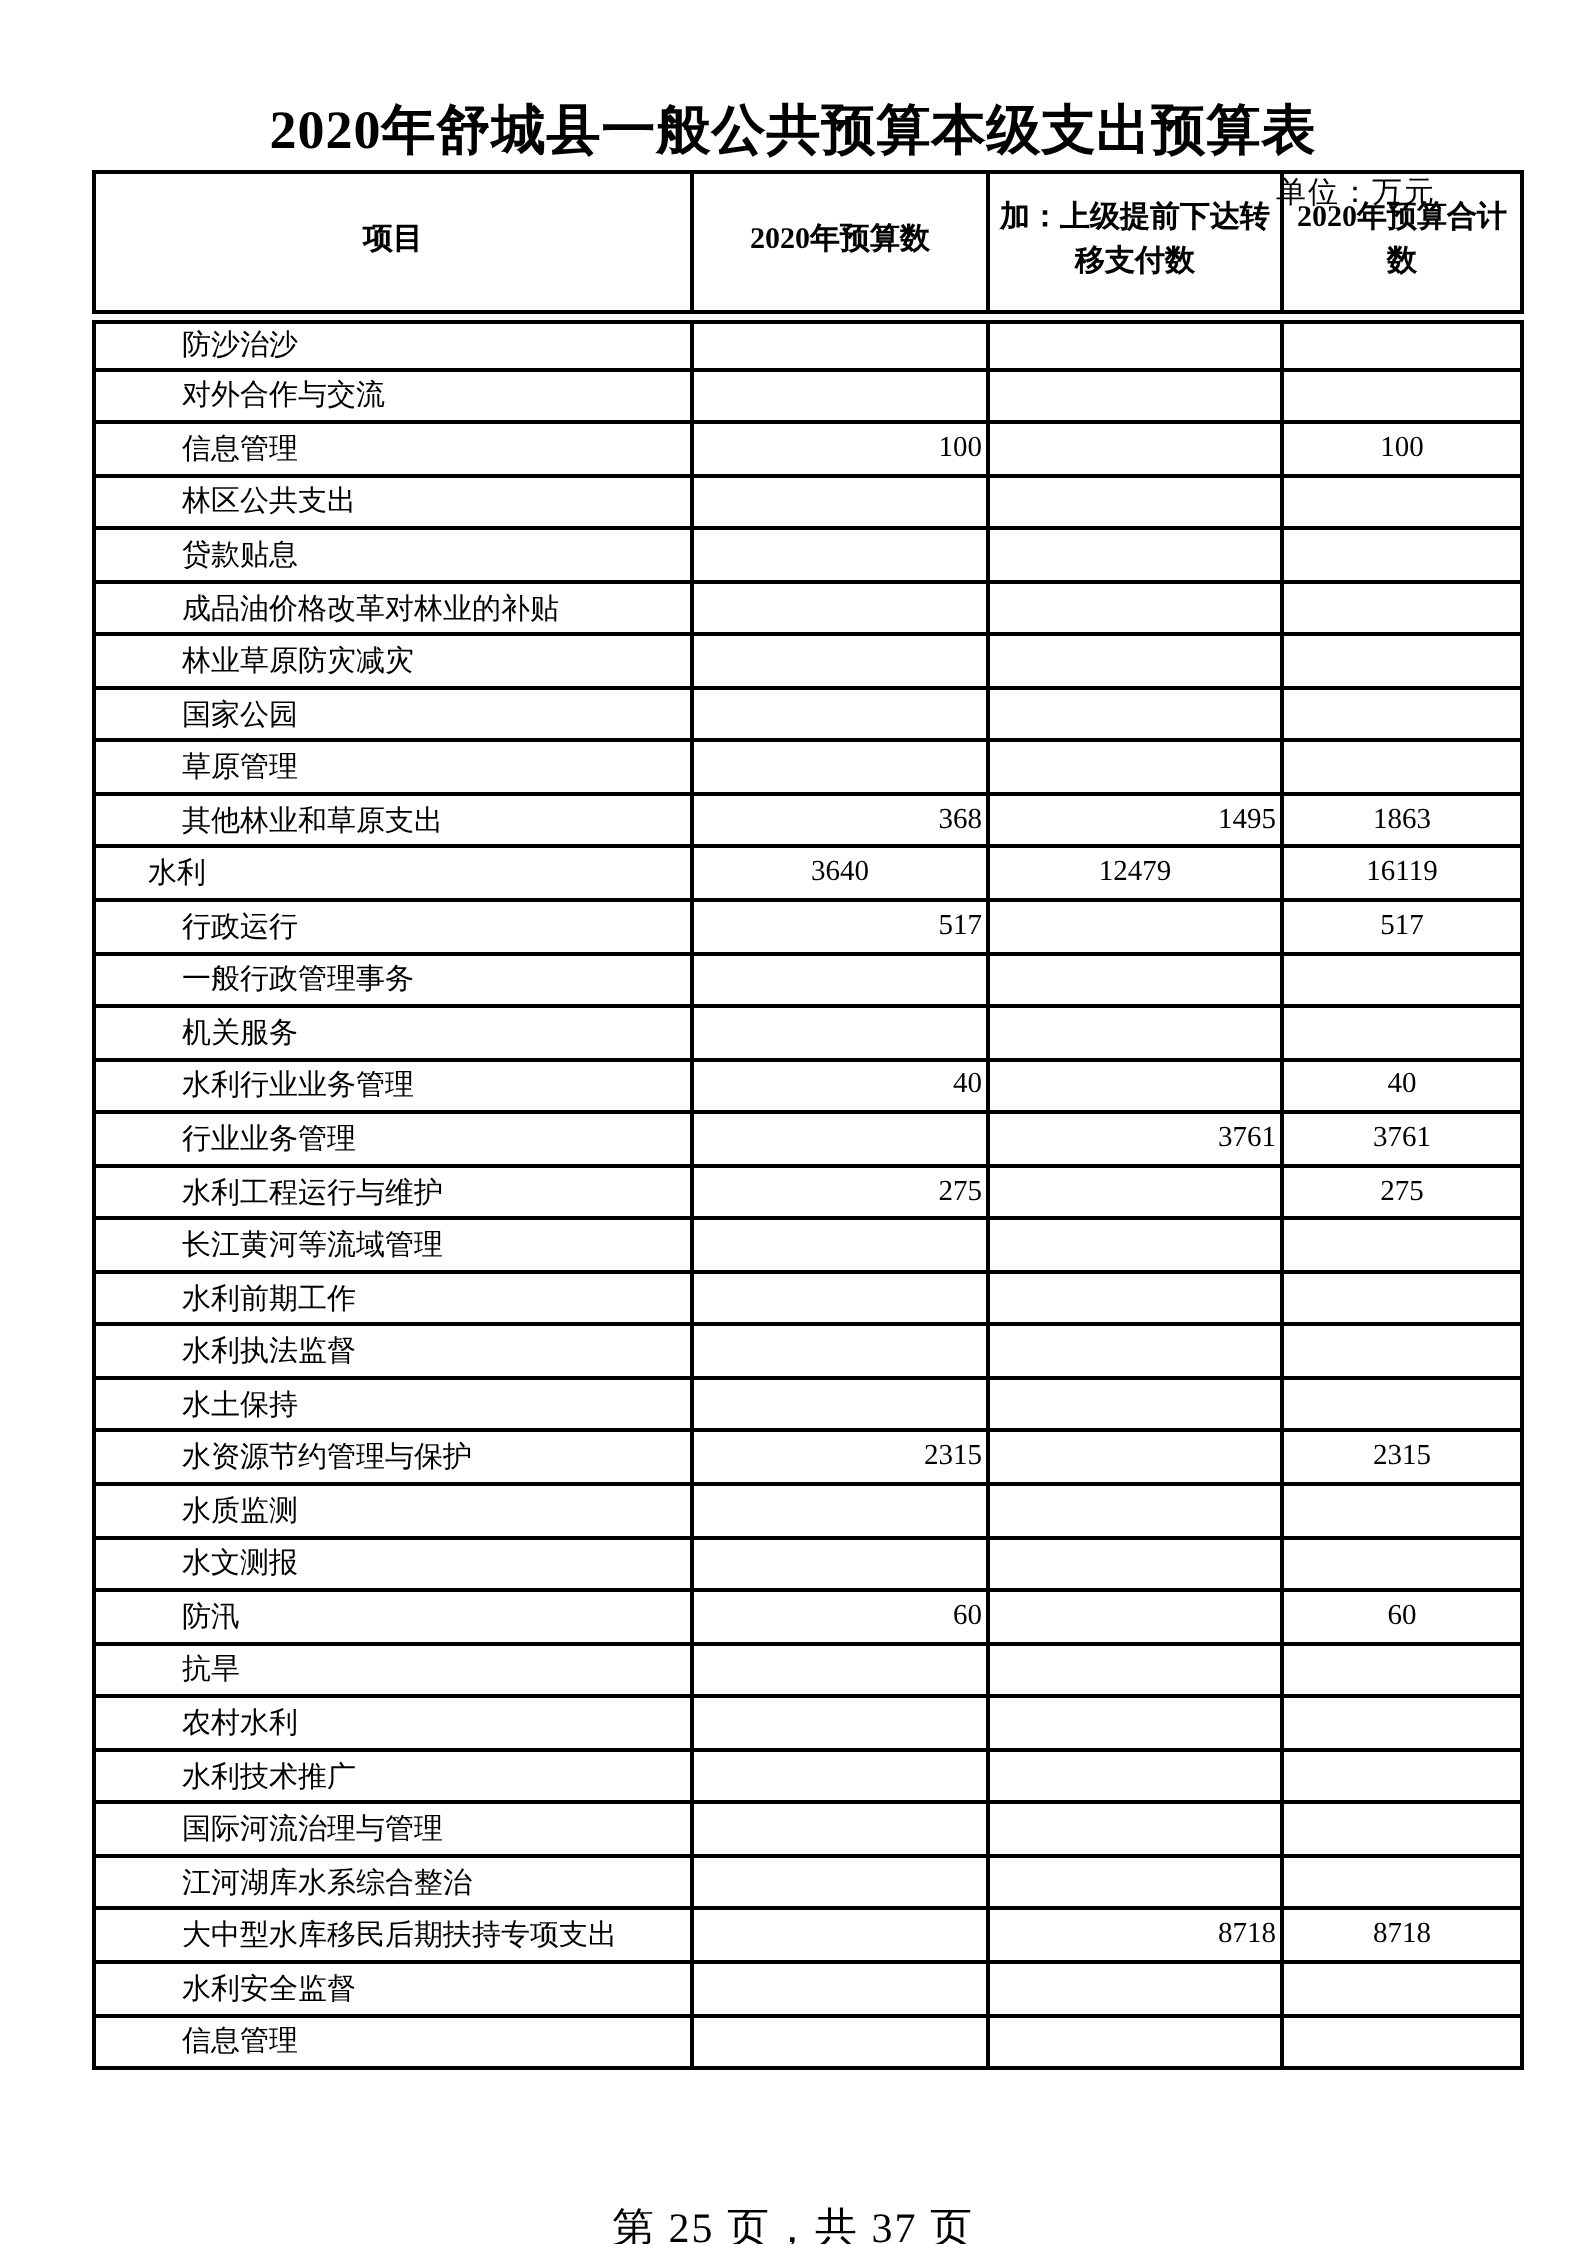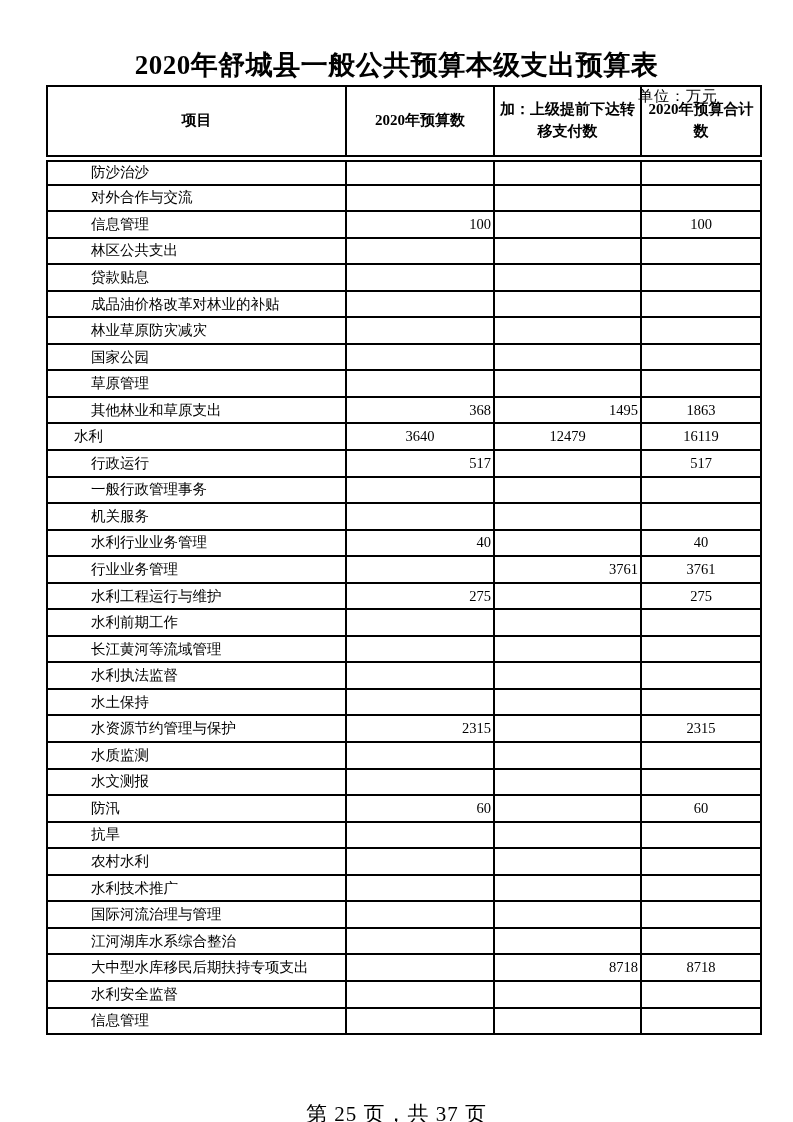--- a/index.html
+++ b/index.html
@@ -197,27 +197,27 @@
           <td class="cell-num">3761</td>
           <td class="cell-total">3761</td>
         </tr>
         <tr>
           <td class="cell-item indent-2">水利工程运行与维护</td>
           <td class="cell-num">275</td>
           <td class="cell-num"></td>
           <td class="cell-total">275</td>
         </tr>
         <tr>
+          <td class="cell-item indent-2">长江黄河等流域管理</td>
+          <td class="cell-num"></td>
+          <td class="cell-num"></td>
+          <td class="cell-total"></td>
+        </tr>
+        <tr>
           <td class="cell-item indent-2">水利前期工作</td>
-          <td class="cell-num"></td>
-          <td class="cell-num"></td>
-          <td class="cell-total"></td>
-        </tr>
-        <tr>
-          <td class="cell-item indent-2">长江黄河等流域管理</td>
           <td class="cell-num"></td>
           <td class="cell-num"></td>
           <td class="cell-total"></td>
         </tr>
         <tr>
           <td class="cell-item indent-2">水利执法监督</td>
           <td class="cell-num"></td>
           <td class="cell-num"></td>
           <td class="cell-total"></td>
         </tr>

